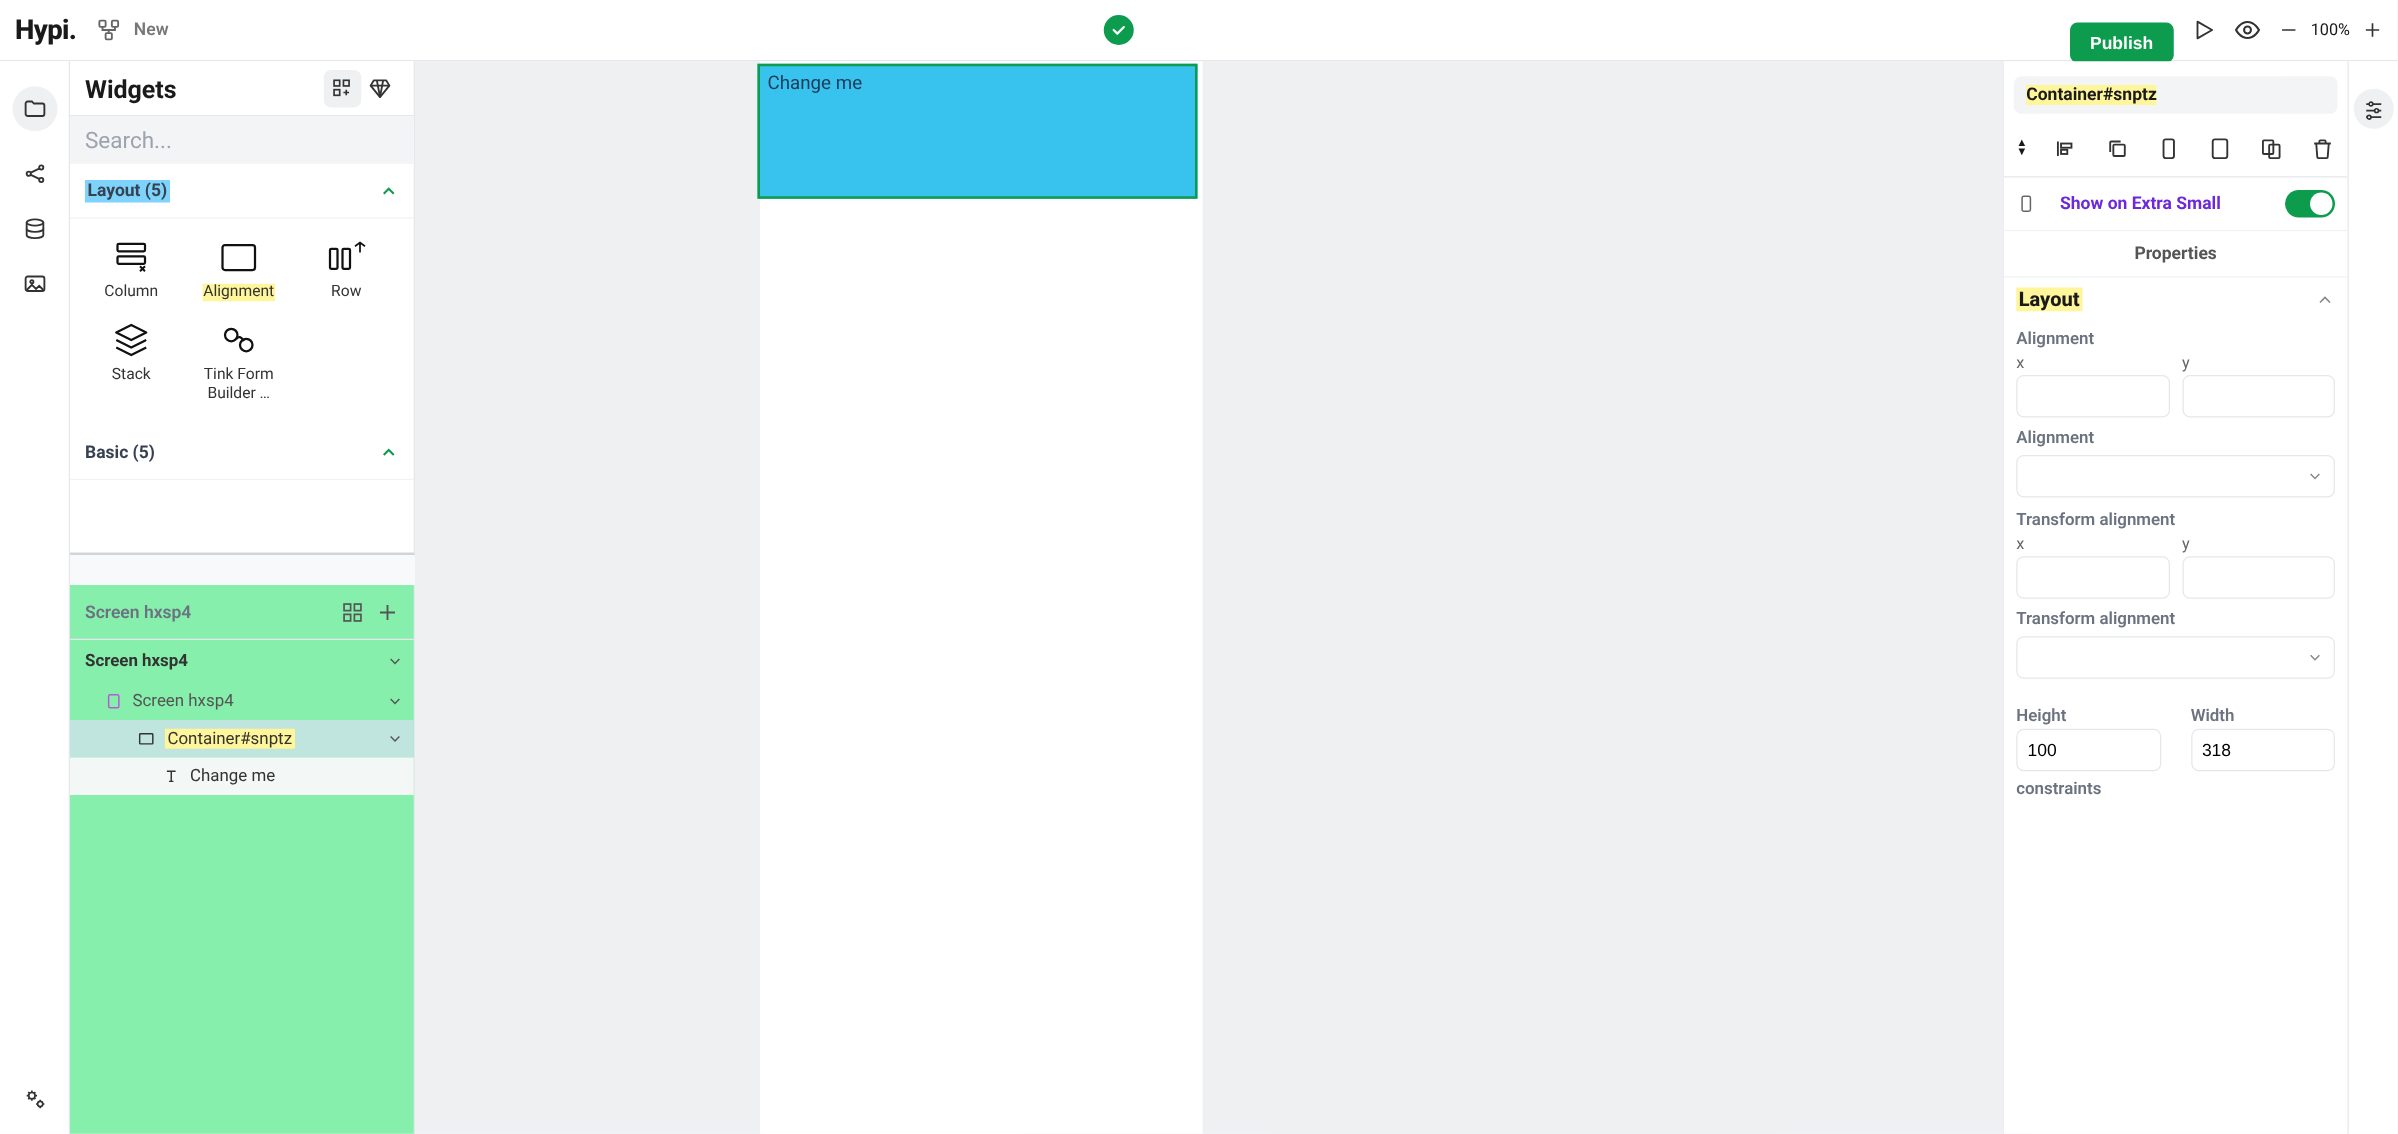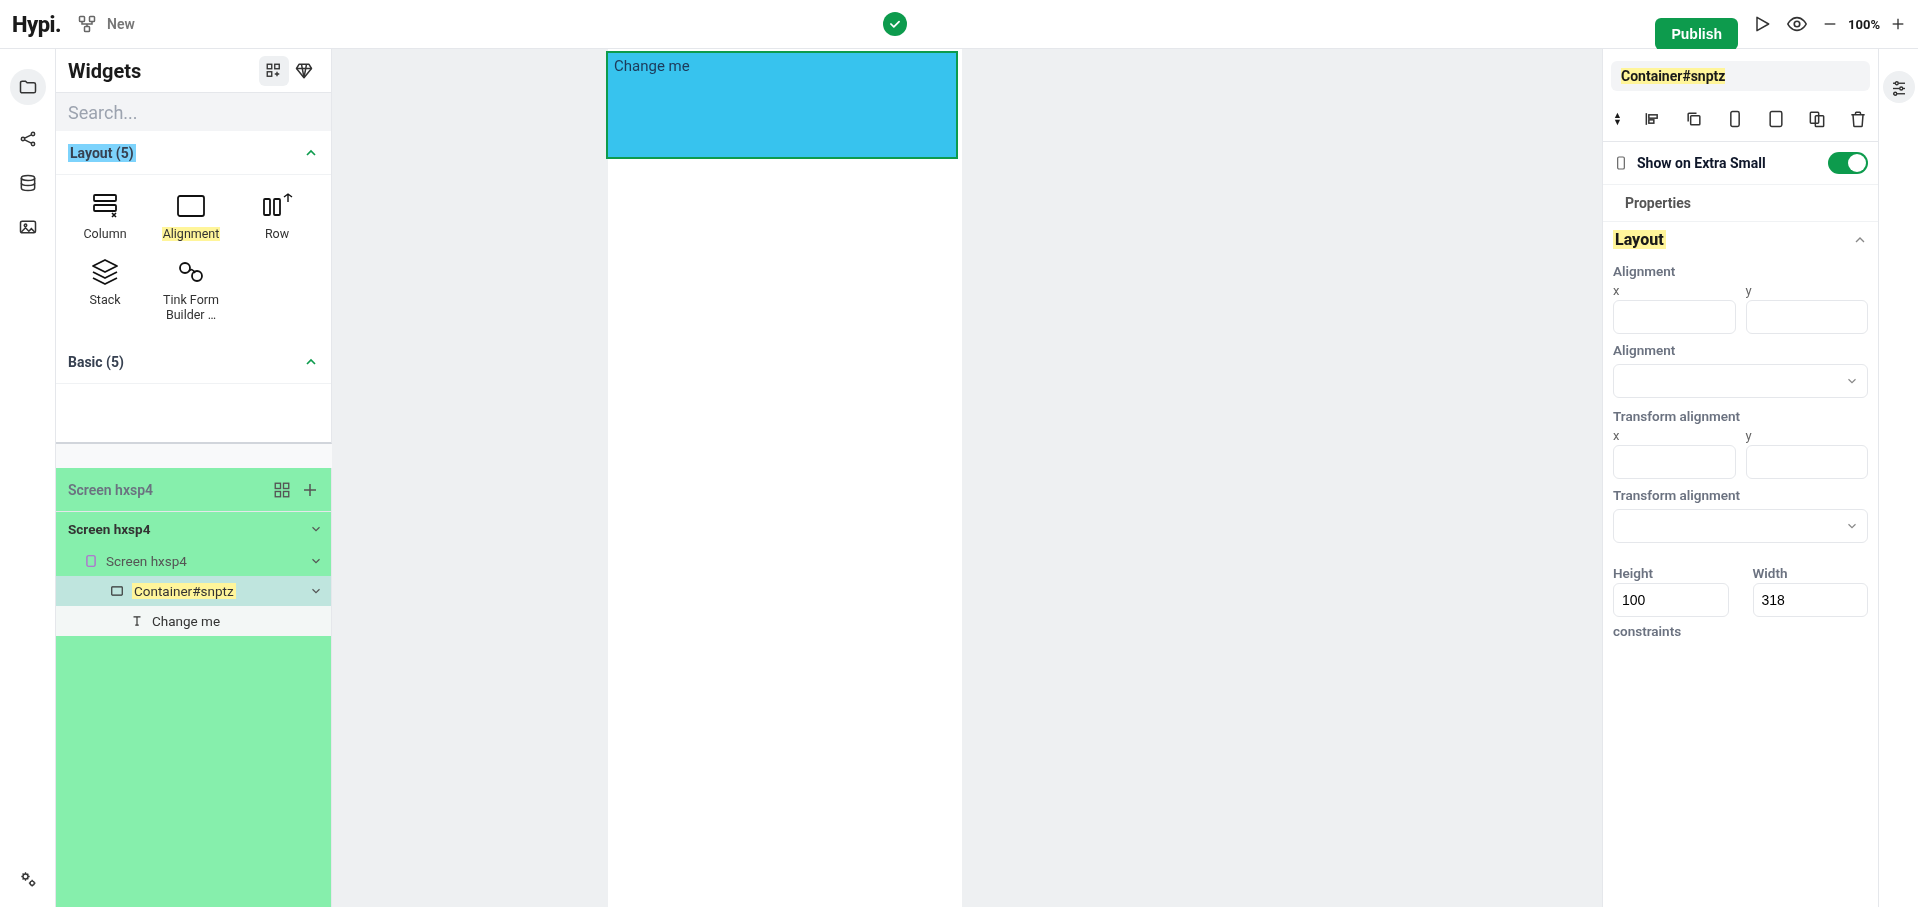--- a/index.html
+++ b/index.html
@@ -8,21 +8,21 @@
 
 .topbar { height: 49px; background: #fff; border-bottom: 1px solid #e5e7eb; display: flex; align-items: center; padding: 0 12px; }
 .logo { font-weight: 800; font-size: 22px; letter-spacing: -0.5px; }
 .topbar .sitemap { margin-left: 16px; color: #666; }
 .topbar .new { margin-left: 10px; color: #777; font-weight: 600; }
 .topbar .center { flex: 1; display: flex; justify-content: center; }
 .check-badge { width: 24px; height: 24px; border-radius: 50%; background: #0d9b4d; display: flex; align-items: center; justify-content: center; }
 .topbar .right { display: flex; align-items: center; gap: 14px; }
 .publish-btn { background: #0d9b4d; color: #fff; border: none; border-radius: 6px; padding: 8px 16px; font-weight: 700; font-size: 14px; cursor: pointer; margin-top: 20px; }
 .zoom-group { display: flex; align-items: center; gap: 10px; }
-.zoom-val { font-size: 13px; font-weight: 700; }
+.zoom-val { font-size: 13px; font-weight: 400; }
 
 
 .leftrail { position: absolute; top: 49px; left: 0; width: 56px; bottom: 0; background: #fff; border-right: 1px solid #e5e7eb; display: flex; flex-direction: column; align-items: center; padding-top: 20px; gap: 24px; }
 .leftrail .pill { width: 36px; height: 36px; border-radius: 18px; background: #eef0f2; display: flex; align-items: center; justify-content: center; }
 .leftrail .bottom { margin-top: auto; margin-bottom: 18px; }
 
 
 .widgets-panel { position: absolute; top: 49px; left: 56px; width: 276px; height: 395px; background: #fff; border-right: 1px solid #e5e7eb; border-bottom: 2px solid #d1d5db; overflow: hidden; }
 .widgets-header { height: 44px; display: flex; align-items: center; padding: 0 12px; font-weight: 700; font-size: 20px; border-bottom: 1px solid #e5e7eb; }
 .widgets-header .spacer { flex: 1; }
@@ -65,25 +65,25 @@
 .rightrail { position: absolute; top: 49px; right: 0; width: 40px; bottom: 0; background: #fff; border-left: 1px solid #e5e7eb; display: flex; flex-direction: column; align-items: center; padding-top: 22px; }
 .rightrail .pill { width: 32px; height: 32px; border-radius: 16px; background: #eef0f2; display: flex; align-items: center; justify-content: center; }
 
 
 .props-panel { position: absolute; top: 49px; right: 40px; width: 276px; bottom: 0; background: #fff; border-left: 1px solid #e5e7eb; overflow-y: auto; }
 .props-title { margin: 12px 8px; background: #f3f4f6; border-radius: 6px; padding: 7px 10px; }
 .props-title .hl { background: #fff59a; font-weight: 700; }
 .props-actions { display: flex; align-items: center; justify-content: space-between; padding: 6px 10px 12px 10px; border-bottom: 1px solid #e5e7eb; }
 .props-actions .updown { display: flex; flex-direction: column; gap: -2px; line-height: 7px; font-size: 9px;}
 .props-section { padding: 10px 10px; border-bottom: 1px solid #f0f2f4; }
-.show-row { display: flex; align-items: center; gap: 8px; font-weight: 700; color: #0f172a; }
+.show-row { display: flex; align-items: center; gap: 19px; font-weight: 700; color: #6d28d9; }
 .show-row .spacer { flex: 1; }
 .toggle { width: 40px; height: 22px; border-radius: 11px; background: #0d9b4d; position: relative; }
 .toggle .knob { position: absolute; right: 2px; top: 2px; width: 18px; height: 18px; border-radius: 9px; background: #fff; }
-.props-heading { font-weight: 700; color: #555; padding: 10px 22px; border-bottom: 1px solid #f0f2f4; }
+.props-heading { font-weight: 700; color: #555; padding: 10px 12px; border-bottom: 1px solid #f0f2f4; text-align: center; }
 .section-title { display: flex; align-items: center; padding: 8px 10px; font-weight: 800; font-size: 16px; }
 .section-title .hl { background: #fff59a; padding: 0 2px; }
 .section-title .spacer { flex: 1; }
 .field-label { font-size: 13.5px; color: #6b7280; font-weight: 600; padding: 6px 10px 2px 10px; }
 .xy-row { display: flex; gap: 10px; padding: 0 10px 2px 10px; }
 .xy-label { font-size: 13px; color: #666; padding: 2px 0; }
 .input { height: 34px; border: 1px solid #e5e7eb; border-radius: 6px; width: 100%; padding: 0 8px; background: #fff; font-size: 14px; }
 .select { height: 34px; border: 1px solid #e5e7eb; border-radius: 6px; margin: 4px 10px; display: flex; align-items: center; justify-content: flex-end; padding: 0 8px; color: #888; }
 .size-row { display: flex; gap: 24px; padding: 0 10px; }
 .size-col { flex: 1; }

